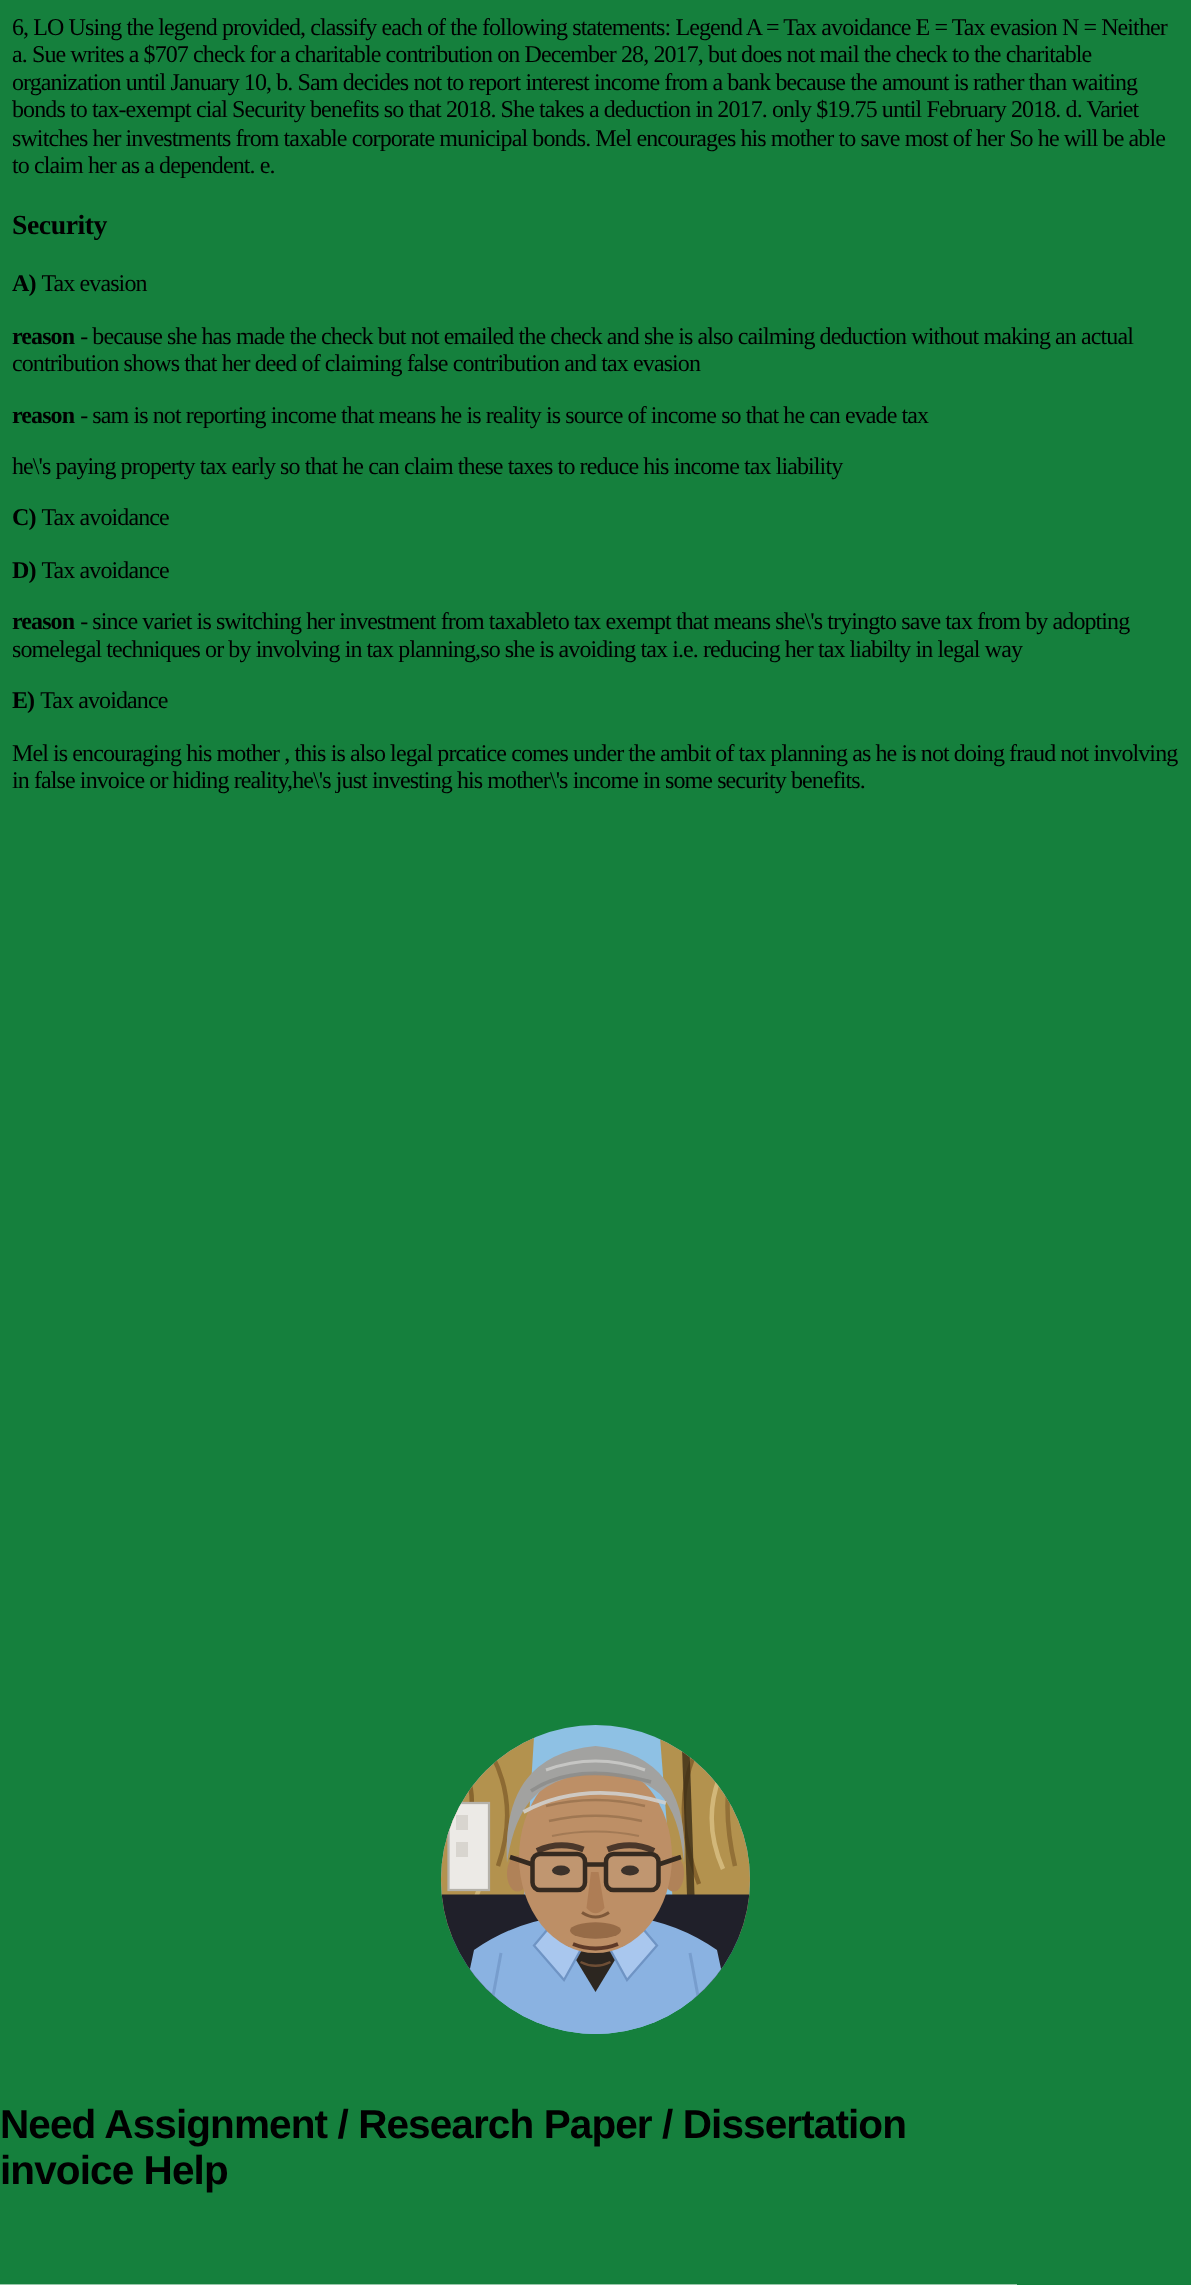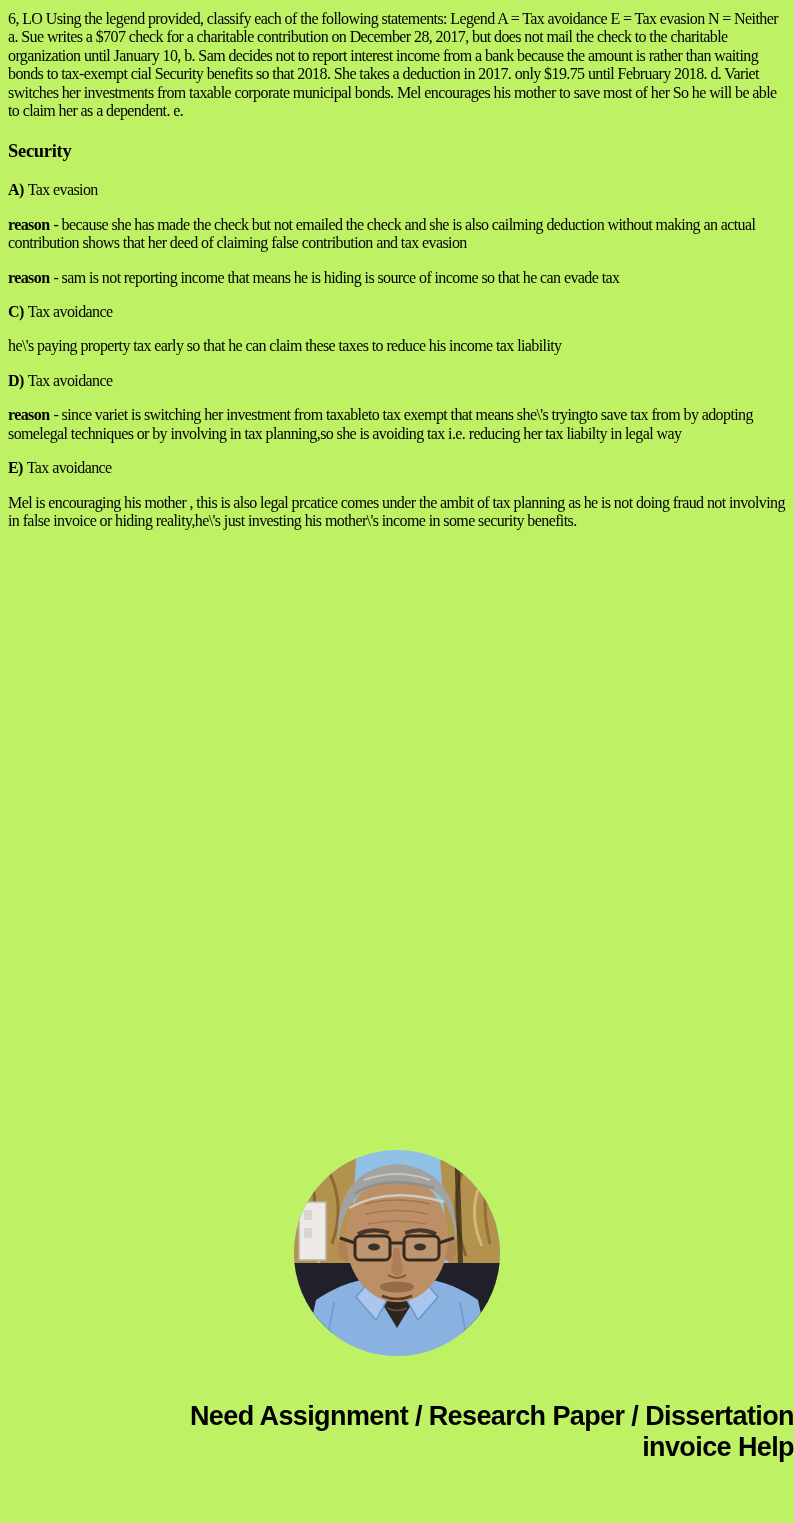--- a/index.html
+++ b/index.html
@@ -1,19 +1,19 @@
 <!DOCTYPE html>
 <html><head>
 <meta charset="utf-8">
 <style>
   html,body{margin:0;padding:0;background:#ffffff;}
   .page{
     position:relative;
     width:794px;height:1523px;
-    background:#bef264;
+    background:#15803d;
     color:#000000;
     font-family:"Liberation Serif",serif;
     overflow:hidden;
   }
   .content{
     position:absolute;top:8px;left:8px;width:779px;
   }
   .para{
     margin:16px 0 0 0;
     font-size:16px;
@@ -31,21 +31,21 @@
   .after-h{margin-top:19px;font-family:Liberation Serif, serif;}
   .b{font-weight:bold;margin-right:4px;}
   .avatar{
     position:absolute;top:1150px;left:294px;
     width:206px;height:206px;
     border-radius:50%;
     overflow:hidden;
   }
   .banner{
     position:absolute;top:1401px;left:0;width:794px;
-    text-align:right;
+    text-align:left;
     font-family:"Liberation Sans",sans-serif;
     font-weight:bold;
     font-size:27px;
     line-height:31px;
     letter-spacing:-0.6px;
     color:#000000;
   }
 </style>
 </head>
 <body>
@@ -59,27 +59,27 @@
     <h3 class="sol">Security</h3>
 
     <p class="para after-h">
       <span class="b">A)</span><span>Tax evasion</span>
     </p>
     <p class="para">
       <span class="b">reason</span><span>- because she has made the check but not emailed the check and she is also cailming deduction without making an actual contribution shows that her deed of claiming false contribution and tax evasion</span>
     </p>
 
     <p class="para">
-      <span class="b">reason</span><span>- sam is not reporting income that means he is hiding is source of income so that he can evade tax</span>
+      <span class="b">reason</span><span>- sam is not reporting income that means he is reality is source of income so that he can evade tax</span>
     </p>
 
+    <p class="para">he\'s paying property tax early so that he can claim these taxes to reduce his income tax liability</p>
     <p class="para">
       <span class="b">C)</span><span>Tax avoidance</span>
     </p>
-    <p class="para">he\'s paying property tax early so that he can claim these taxes to reduce his income tax liability</p>
 
     <p class="para">
       <span class="b">D)</span><span>Tax avoidance</span>
     </p>
     <p class="para">
       <span class="b">reason</span><span>- since variet is switching her investment from taxableto tax exempt that means she\'s tryingto save tax from by adopting somelegal techniques or by involving in tax planning,so she is avoiding tax i.e. reducing her tax liabilty in legal way</span>
     </p>
 
     <p class="para">
       <span class="b">E)</span><span>Tax avoidance</span>

